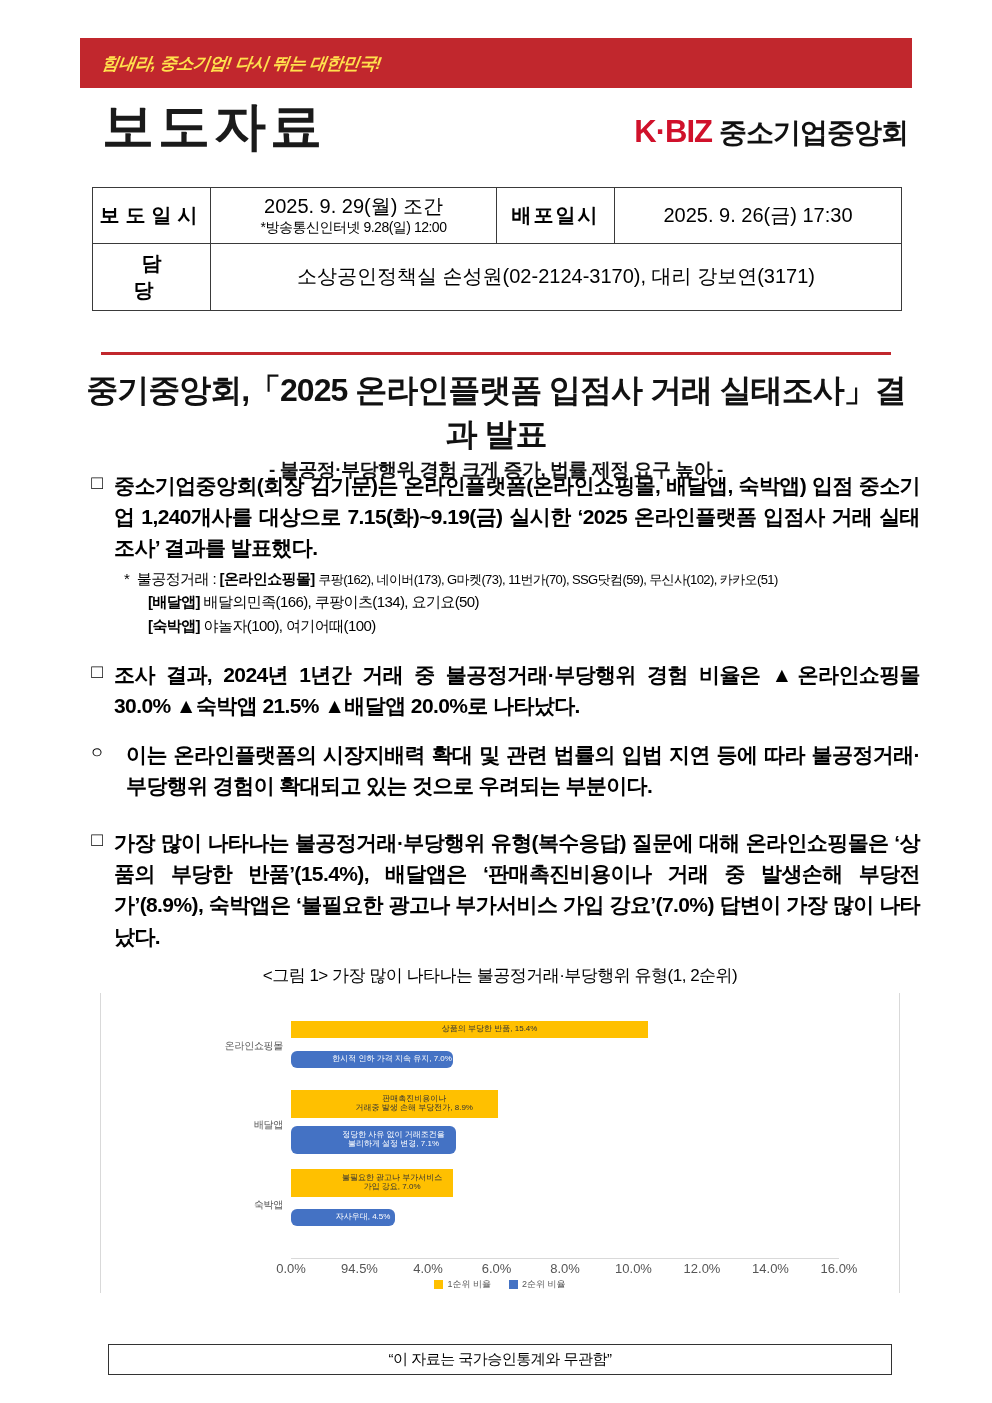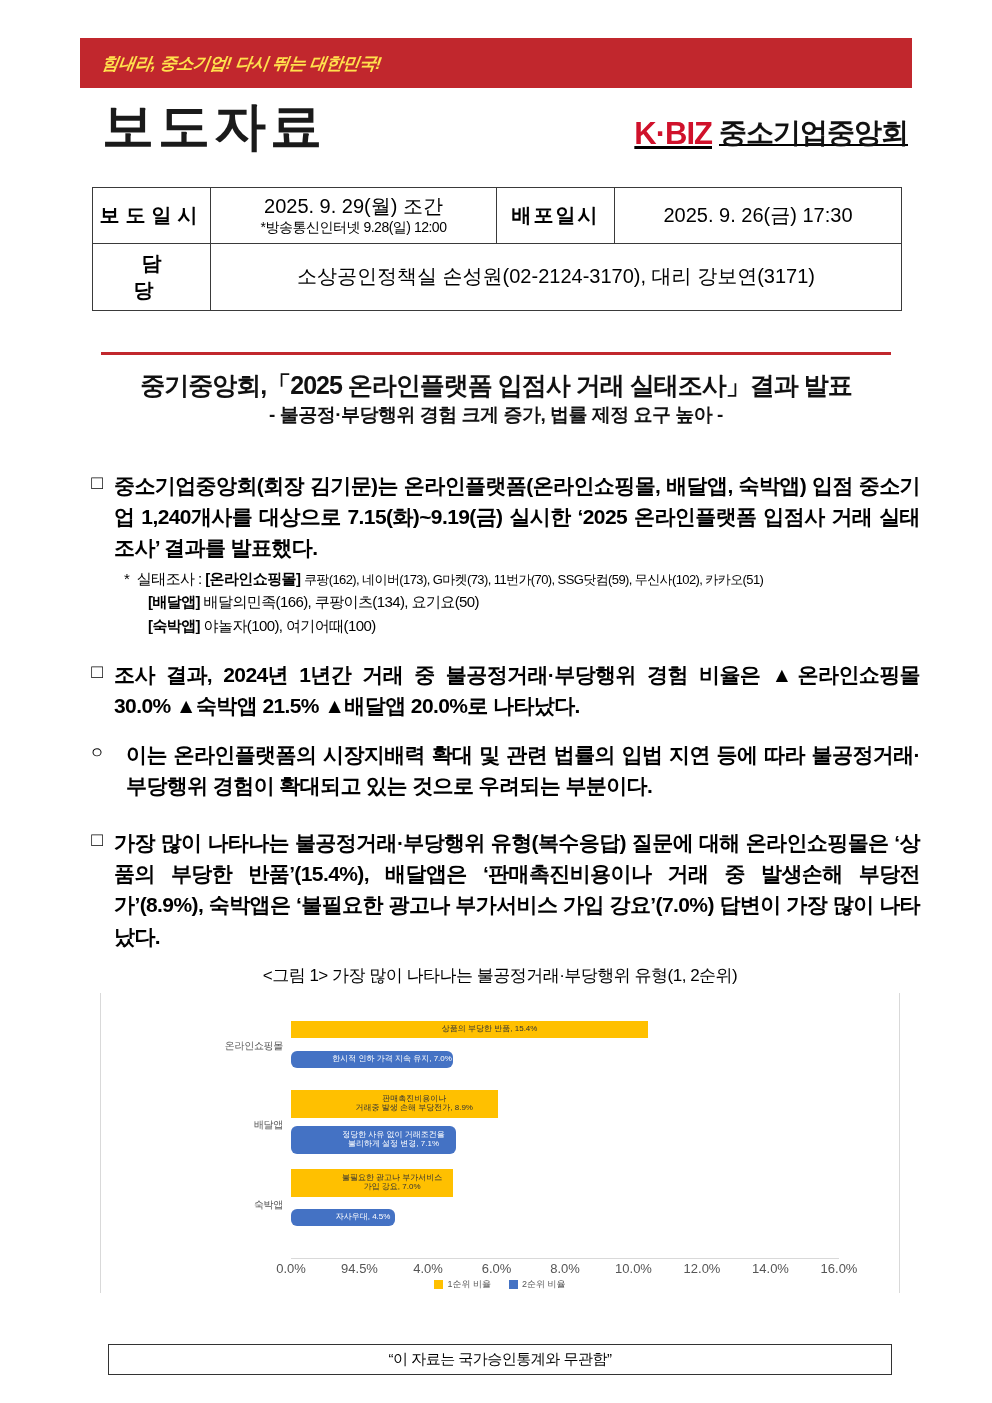--- a/index.html
+++ b/index.html
@@ -44,22 +44,21 @@
     font-size: 52px;
     font-weight: bold;
     letter-spacing: 4px;
     color: #1a1a1a;
     font-family: "DejaVu Sans", sans-serif;
   }
   .kbiz-logo {
     position: absolute;
     right: 4px; top: 22px;
     display: flex;
-    align-items: flex-end;
-    text-decoration: underline;
+    align-items: flex-start;
   }
   .kbiz-mark {
     font-size: 31px;
     font-weight: bold;
     color: #d0112b;
     letter-spacing: -1px;
     font-family: "Liberation Sans", sans-serif;
   }
   .kbiz-name {
     font-size: 28px;
@@ -97,21 +96,21 @@
     width: 832px;
     text-align: center;
   }
   .headline-rule {
     width: 790px;
     height: 3px;
     background: #c1272d;
     margin: 0 auto 14px auto;
   }
   .headline {
-    font-size: 25px;
+    font-size: 32px;
     font-weight: bold;
     letter-spacing: -1px;
     color: #111;
   }
   .subheadline {
     font-size: 19px;
     font-weight: bold;
     letter-spacing: -0.5px;
     color: #111;
   }
@@ -300,21 +299,21 @@
 <div class="body-area">
 
   <div class="para">
     <div class="bullet">□</div>
     <div class="ptext">중소기업중앙회(회장 김기문)는 온라인플랫폼(온라인쇼핑몰, 배달앱, 숙박앱) 입점 중소기업 1,240개사를 대상으로 7.15(화)~9.19(금) 실시한 ‘2025 온라인플랫폼 입점사 거래 실태조사’ 결과를 발표했다.</div>
   </div>
 
   <div class="notes">
     <div>
       <span class="star">*</span>
-      <span>실태조사 :</span>
+      <span>불공정거래 :</span>
       <span class="tag">[온라인쇼핑몰]</span>
       <span class="tiny">쿠팡(162), 네이버(173), G마켓(73), 11번가(70), SSG닷컴(59), 무신사(102), 카카오(51)</span>
     </div>
     <div class="notes-ind">
       <span class="tag">[배달앱]</span>
       <span>배달의민족(166), 쿠팡이츠(134), 요기요(50)</span>
     </div>
     <div class="notes-ind">
       <span class="tag">[숙박앱]</span>
       <span>야놀자(100), 여기어때(100)</span>

